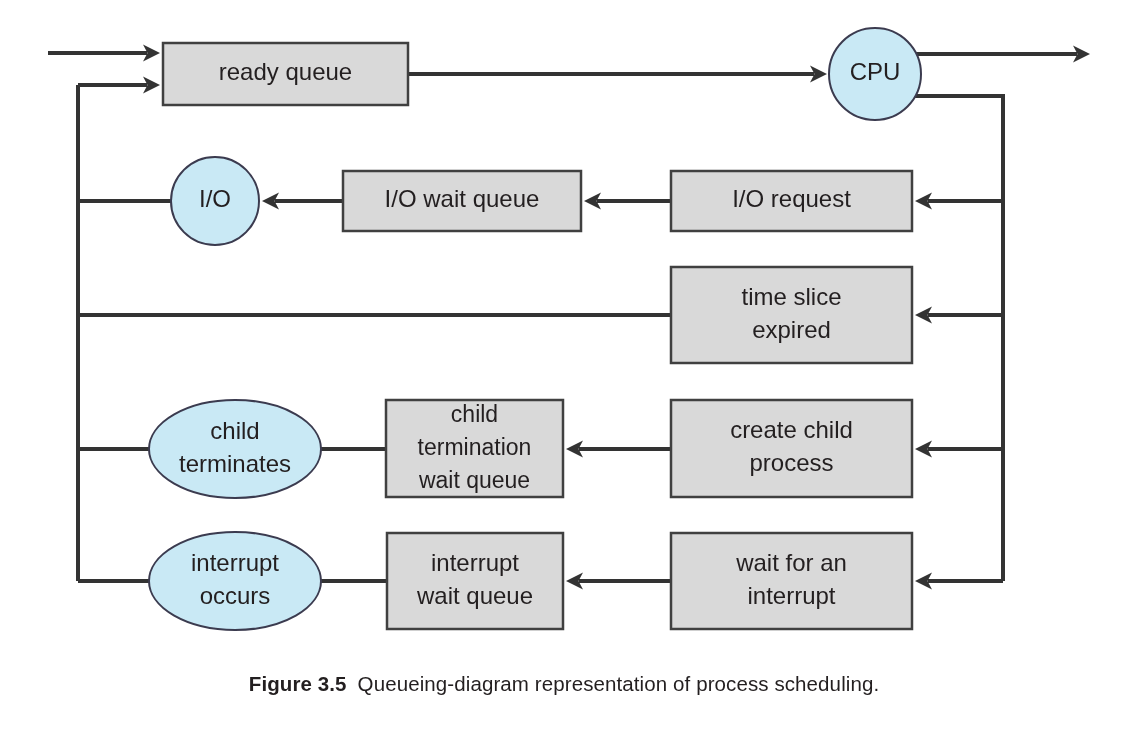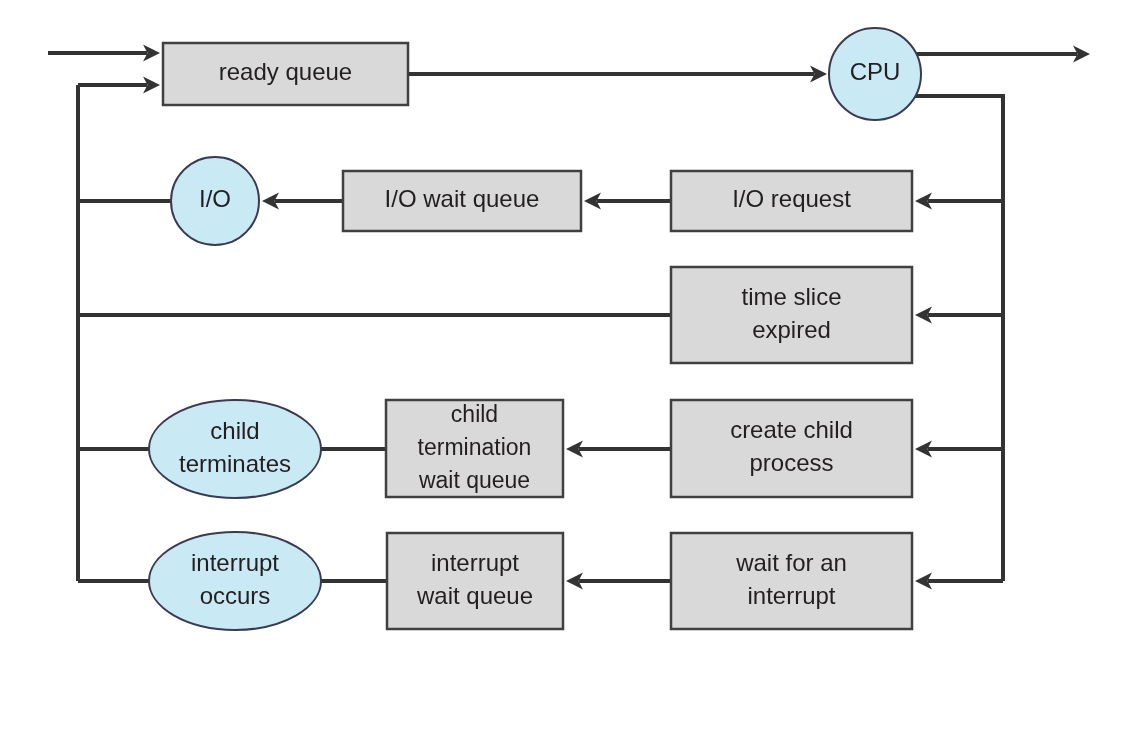--- a/index.html
+++ b/index.html
@@ -201,14 +201,17 @@
           <rect class="node-box" x="387" y="533" width="176" height="96"></rect>
           <text class="node-label" x="475" y="564.5"><tspan x="475" y="564.5">interrupt</tspan><tspan x="475" y="597.5">wait queue</tspan></text>
         </g>
         <g>
           <rect class="node-box" x="671" y="533" width="241" height="96"></rect>
           <text class="node-label" x="791.5" y="564.5"><tspan x="791.5" y="564.5">wait for an</tspan><tspan x="791.5" y="597.5">interrupt</tspan></text>
         </g>
       </g>
   </svg>
 
+  <div class="caption">
+    <span class="cap-label">Figure 3.5</span><span class="cap-text">Queueing-diagram representation of process scheduling.</span>
+  </div>
 
 </div>
 
 </body></html>

